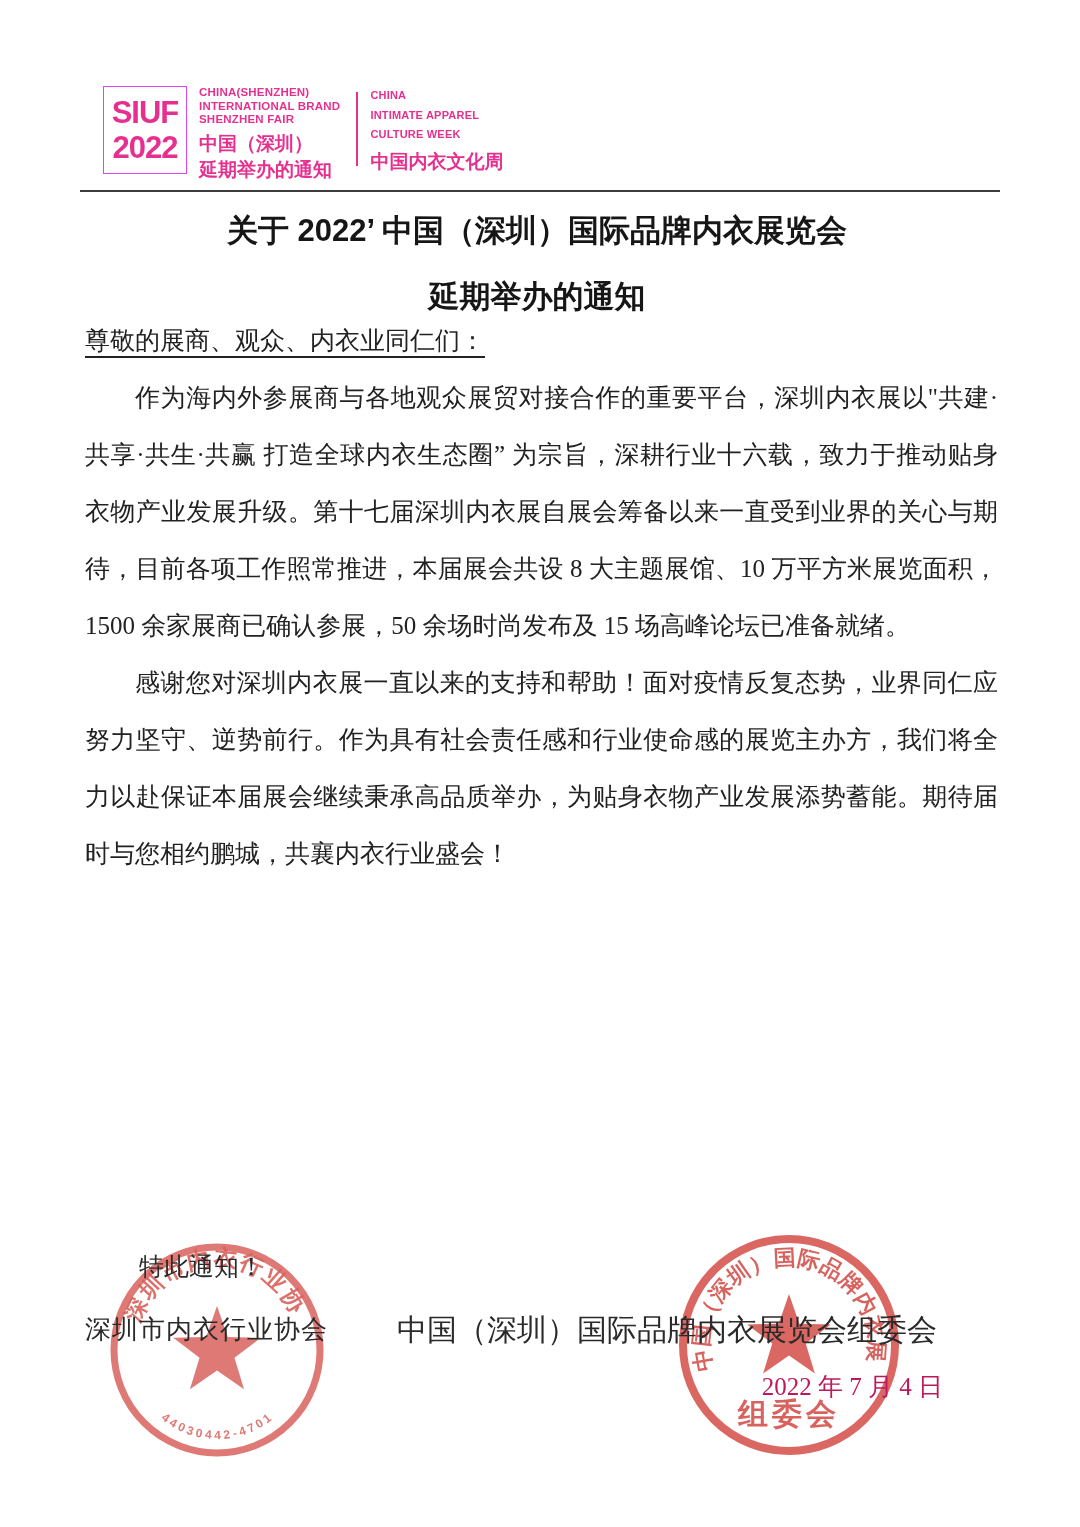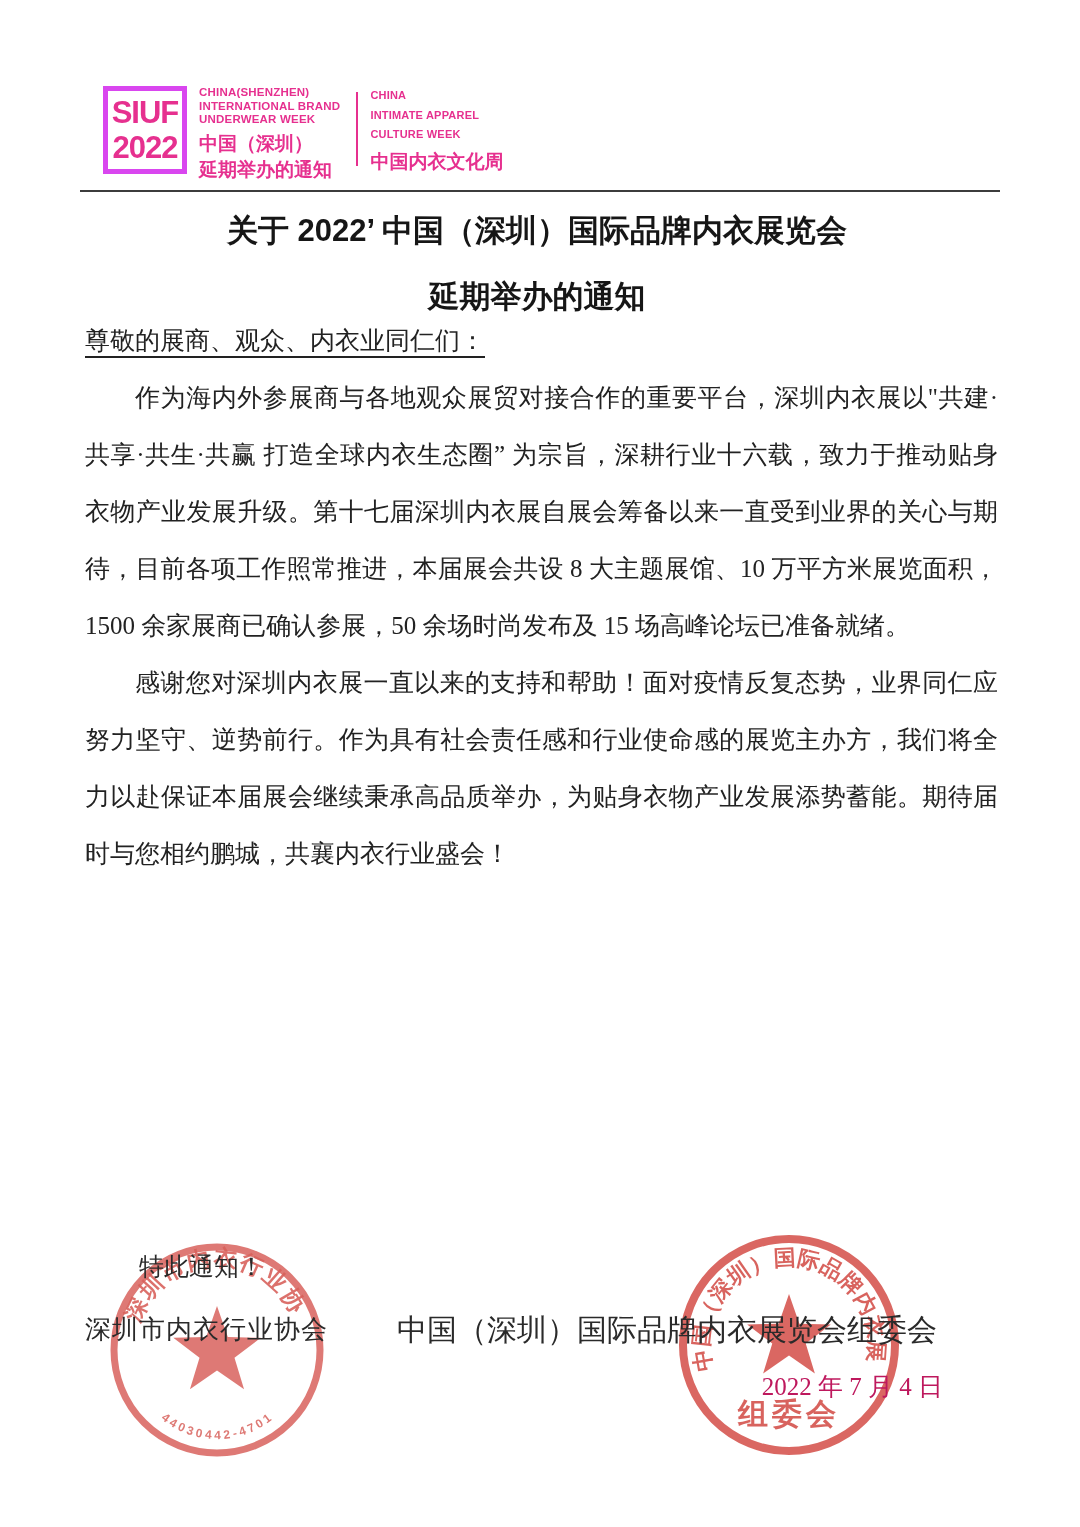--- a/index.html
+++ b/index.html
@@ -15,21 +15,21 @@
   }
 
   
   .letterhead {
     position:absolute; left:103px; top:86px;
     display:flex; align-items:flex-start;
     color:#e6308f;
     font-family:"Liberation Sans", sans-serif;
   }
   .siuf-box {
-    border:5px solid #d946ef;
+    border:1px solid #d946ef;
     width:84px; height:88px;
     display:flex; flex-direction:column; justify-content:center; align-items:center;
     font-weight:bold; line-height:1;
   }
   .siuf-box .siuf { font-size:31px; letter-spacing:-1px; }
   .siuf-box .year { font-size:31px; letter-spacing:-1px; margin-top:4px; }
   .lg-block { margin-left:12px; }
   .lg-en-sm div { font-size:11.5px; font-weight:bold; line-height:13.5px; letter-spacing:.2px; }
   .lg-cn div  { font-size:19px;  font-weight:bold; line-height:24px; margin-top:2px; }
   .lg-cn { margin-top:5px; }
@@ -88,21 +88,21 @@
 
   <div class="letterhead">
     <div class="siuf-box">
       <div class="siuf">SIUF</div>
       <div class="year">2022</div>
     </div>
     <div class="lg-block">
       <div class="lg-en-sm">
         <div>CHINA(SHENZHEN)</div>
         <div>INTERNATIONAL BRAND</div>
-        <div>UNDERWEAR WEEK</div>
+        <div>SHENZHEN FAIR</div>
       </div>
       <div class="lg-cn">
         <div>中国（深圳）</div>
         <div>延期举办的通知</div>
       </div>
     </div>
     <div class="lg-divider"></div>
     <div class="lg-block" style="margin-left:0">
       <div class="lg-en-lg">
         <div>CHINA</div>

